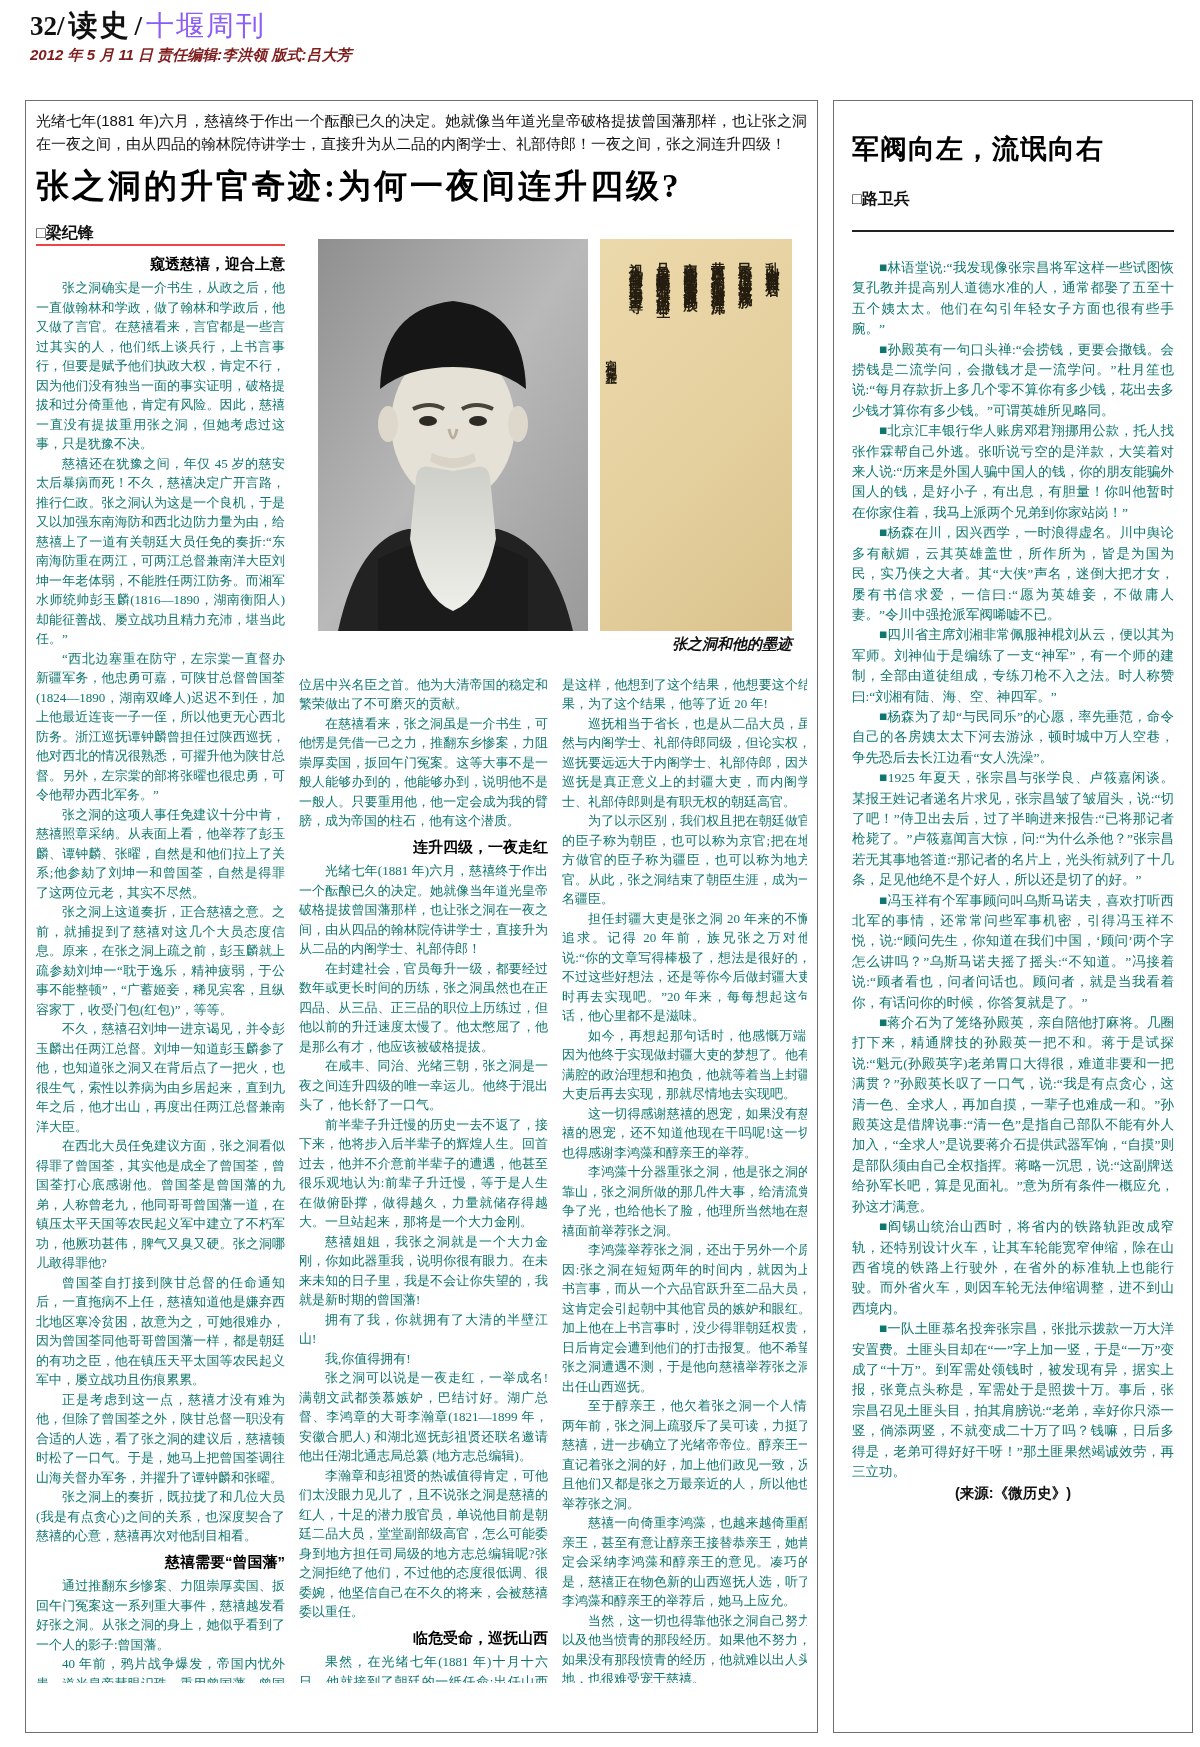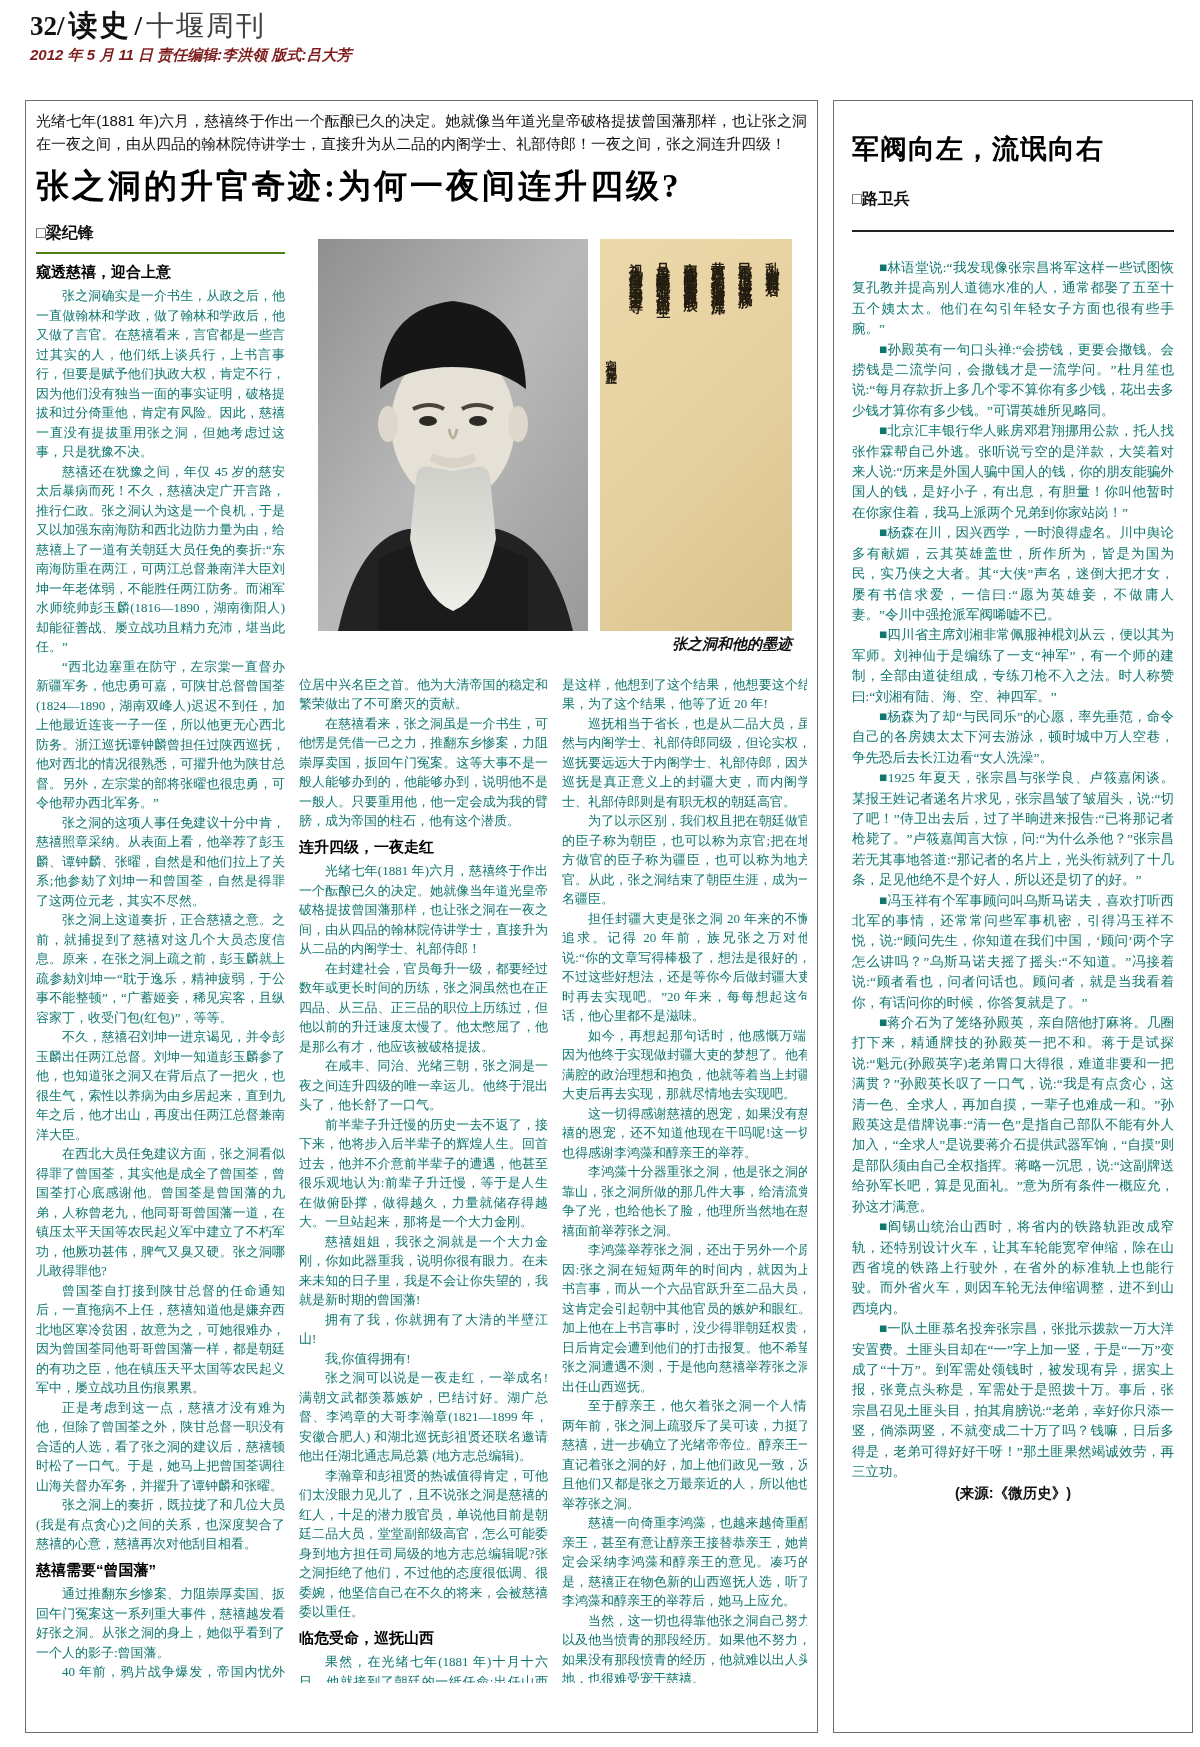--- a/index.html
+++ b/index.html
@@ -4,48 +4,48 @@
 <style>
   html,body{margin:0;padding:0;background:#ffffff;}
   #page{position:relative;width:1200px;height:1747px;background:#fff;overflow:hidden;
         font-family:"Liberation Serif","DejaVu Serif",serif;color:#111;}
 
   
   .masthead{position:absolute;left:30px;top:6px;white-space:nowrap;}
   .m-num{font-size:27px;font-weight:bold;font-family:"Liberation Serif",serif;}
   .m-sep{font-size:27px;font-weight:bold;}
   .m-section{font-size:29px;font-weight:bold;font-family:"Liberation Serif",serif;letter-spacing:2px;}
-  .m-pub{font-size:28px;color:#404040;letter-spacing:2px;}
+  .m-pub{font-size:28px;color:#8b5cf6;letter-spacing:2px;}
   .dateline{position:absolute;left:30px;top:46px;font-size:15px;font-weight:bold;font-style:italic;
             font-family:"Liberation Sans","DejaVu Sans",sans-serif;color:#7f1d1d;}
 
   
   .art-box{position:absolute;left:25px;top:100px;width:793px;height:1633px;
            border:1px solid #6e6e6e;box-sizing:border-box;padding:8px 10px;overflow:hidden;}
   .side-box{position:absolute;left:833px;top:100px;width:360px;height:1633px;
             border:1px solid #6e6e6e;box-sizing:border-box;padding:24px 18px 8px 18px;overflow:hidden;}
 
   
   .lead{font-family:"Liberation Sans","DejaVu Sans",sans-serif;font-size:15px;line-height:1.55;
         color:#111;text-align:justify;}
   .headline{font-size:33px;font-weight:bold;letter-spacing:3px;margin-top:8px;
             font-family:"Liberation Serif","DejaVu Serif",serif;color:#000;}
 
   
   .cols{display:flex;gap:14px;margin-top:14px;height:1460px;overflow:hidden;}
   .col{width:249px;flex:0 0 249px;overflow:hidden;}
   .byline-row{font-family:"Liberation Sans",sans-serif;font-weight:bold;font-size:16px;
-              padding-bottom:8px;border-bottom:2px solid #4d7c0f;margin-bottom:8px;}
+              border-bottom:2px solid #ef4444;margin-bottom:8px;}
   .spacer{height:452px;}
 
   .it{font-size:13px;line-height:19.5px;text-align:justify;color:#0f766e;}
   .t-p{text-indent:2em;}
   .t-cont{text-indent:0;}
   .t-sub{font-family:"Liberation Sans","DejaVu Sans",sans-serif;font-weight:bold;font-size:15px;
-         text-align:left;text-indent:0;margin:6px 0 5px 0;color:#000;}
+         text-align:right;text-indent:0;margin:6px 0 5px 0;color:#000;}
 
   
   .img-block{position:absolute;left:292px;top:138px;width:474px;height:420px;}
   .portrait{position:absolute;left:0;top:0;width:270px;height:392px;}
   .callig{position:absolute;left:282px;top:0;width:192px;height:392px;box-sizing:border-box;
           background:linear-gradient(135deg,#ecd9ab 0%,#e4cf9e 55%,#dfc astonishing90 100%);
           background:linear-gradient(135deg,#ecd9ab 0%,#e4cf9e 55%,#d9c28c 100%);
           writing-mode:vertical-rl;padding:12px 10px;font-weight:bold;color:#241d10;
           font-size:14px;letter-spacing:3px;line-height:1.45;overflow:hidden;}
   .callig > div{margin-left:7px;}

